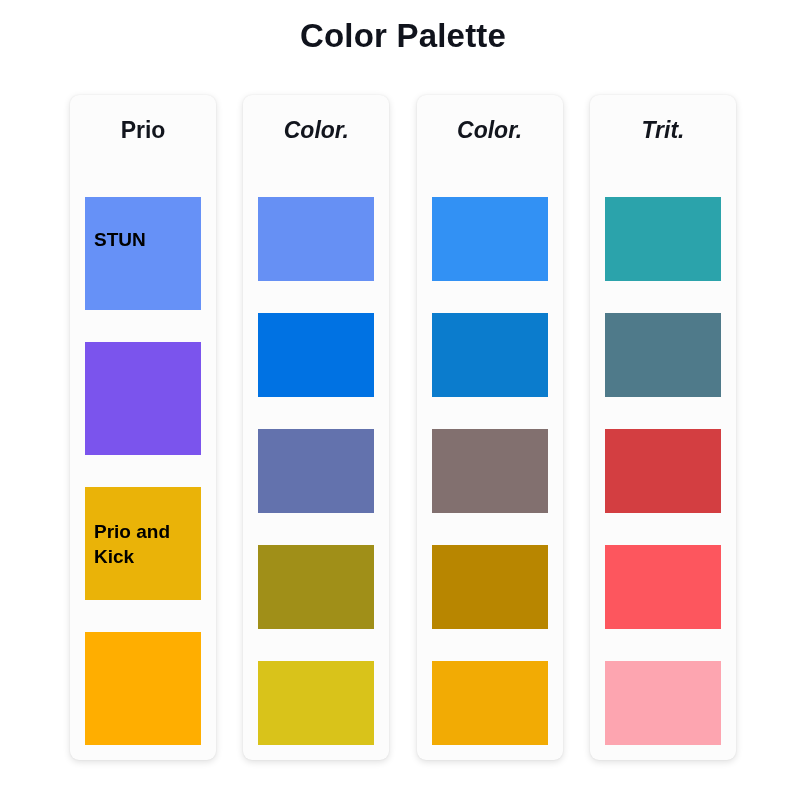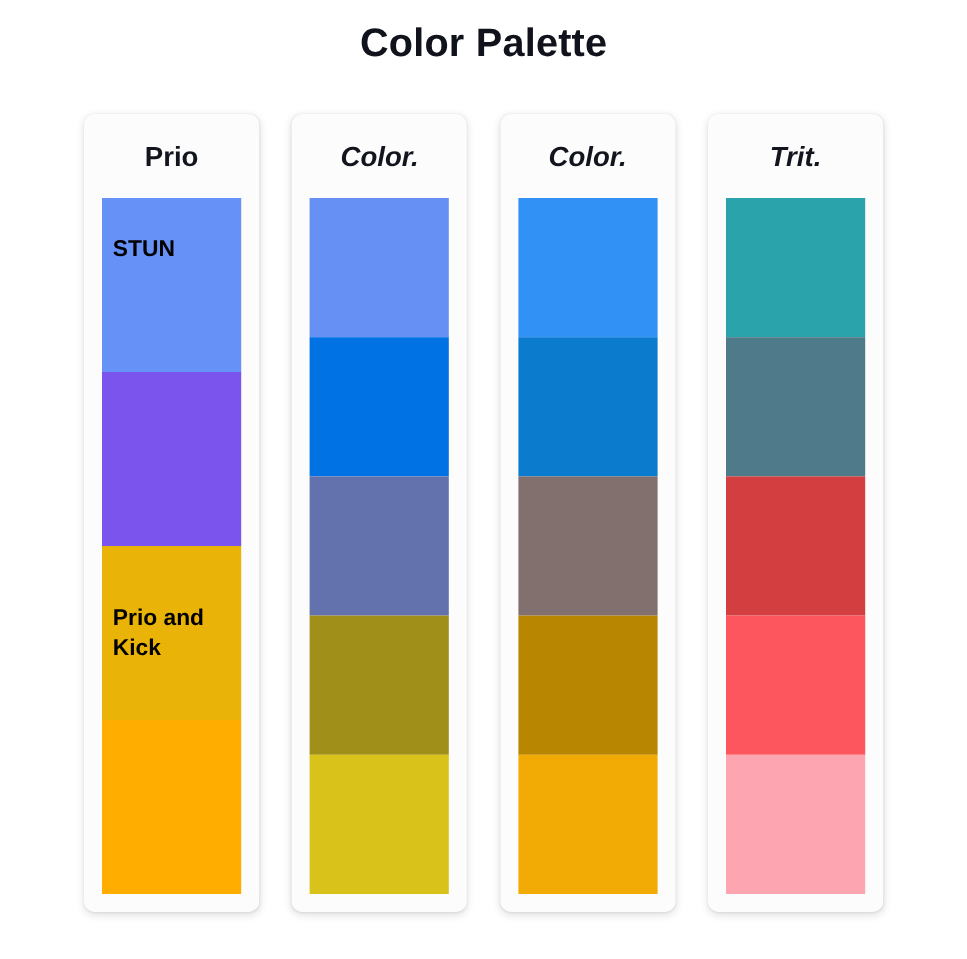--- a/index.html
+++ b/index.html
@@ -75,20 +75,21 @@
     position: relative;
     width: 116px;
     height: 580px;
     display: flex;
     flex-direction: column;
   }
   .swatch {
     position: relative;
     width: 100%;
     flex: 1 1 0;
+    margin-top: 32px;
   }
   .swatch-label {
     position: absolute;
     left: 9px;
     top: 50%;
     transform: translateY(-50%);
     font-size: 19px;
     font-weight: bold;
     color: #000000;
     line-height: 25px;

